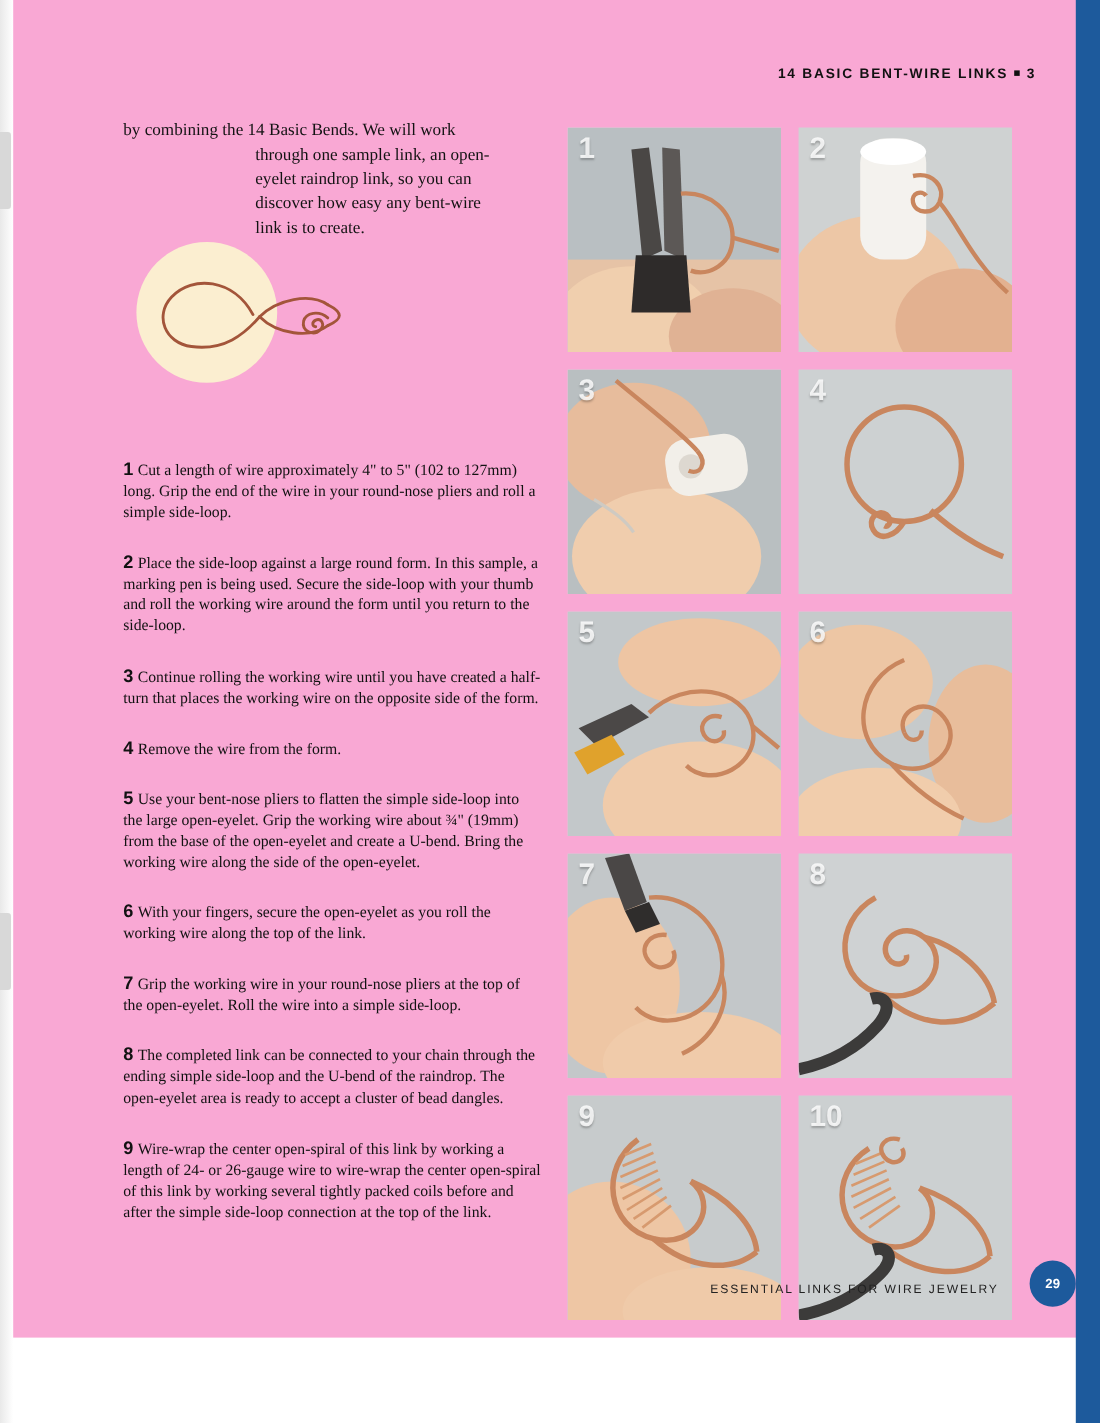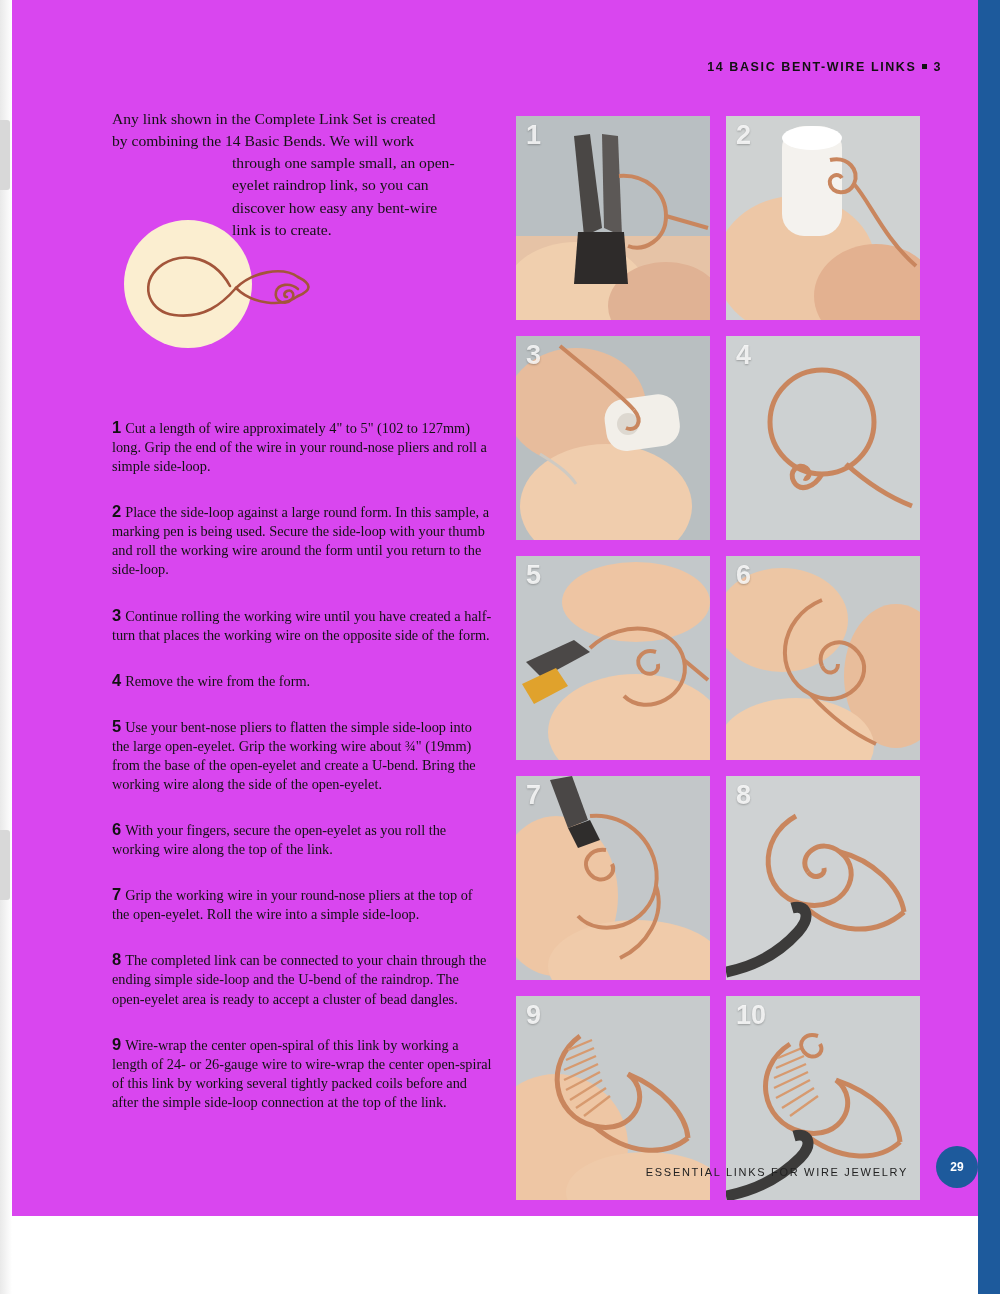--- a/index.html
+++ b/index.html
@@ -14,21 +14,21 @@
     overflow: hidden;
     font-family: "Liberation Serif", serif;
     color: #1a1a1a;
   }
 
   
   .page {
     position: absolute;
     left: 0; top: 0;
     width: 1000px; height: 1216px;
-    background: #d946ef;
+    background: #f9a8d4;
   }
   .right-blue-bar {
     position: absolute;
     right: 0; top: 0;
     width: 22px; height: 1294px;
     background: #1d5a9c;
   }
   .left-edge-shadow {
     position: absolute;
     left: 0; top: 0;
@@ -198,23 +198,22 @@
   <div class="left-tab t1"></div>
   <div class="left-tab t2"></div>
   <div class="right-blue-bar"></div>
 
   <div class="running-head">
     <span>14 BASIC BENT-WIRE LINKS</span><span class="sq"></span><span>3</span>
   </div>
 
   <div class="left-col">
     <p class="intro">
-      <span class="l1">Any link shown in the Complete Link Set is created</span>
       <span class="l2">by combining the 14 Basic Bends.  We will work</span>
-      <span class="wrapline">through one sample small, an open-</span>
+      <span class="wrapline">through one sample link, an open-</span>
       <span class="wrapline">eyelet raindrop link, so you can</span>
       <span class="wrapline">discover how easy any bent-wire</span>
       <span class="wrapline">link is to create.</span>
     </p>
 
     <div class="art-circle"></div>
     <svg class="art-svg" viewBox="0 0 260 135">
       <g fill="none" stroke="#a3553a" stroke-width="2.6" stroke-linecap="round">
         <path d="M118 66 C 100 33, 63 30, 44 50 C 28 67, 38 92, 62 95 C 92 99, 110 84, 124 68"></path>
         <path d="M124 68 C 140 52, 170 46, 186 57"></path>

